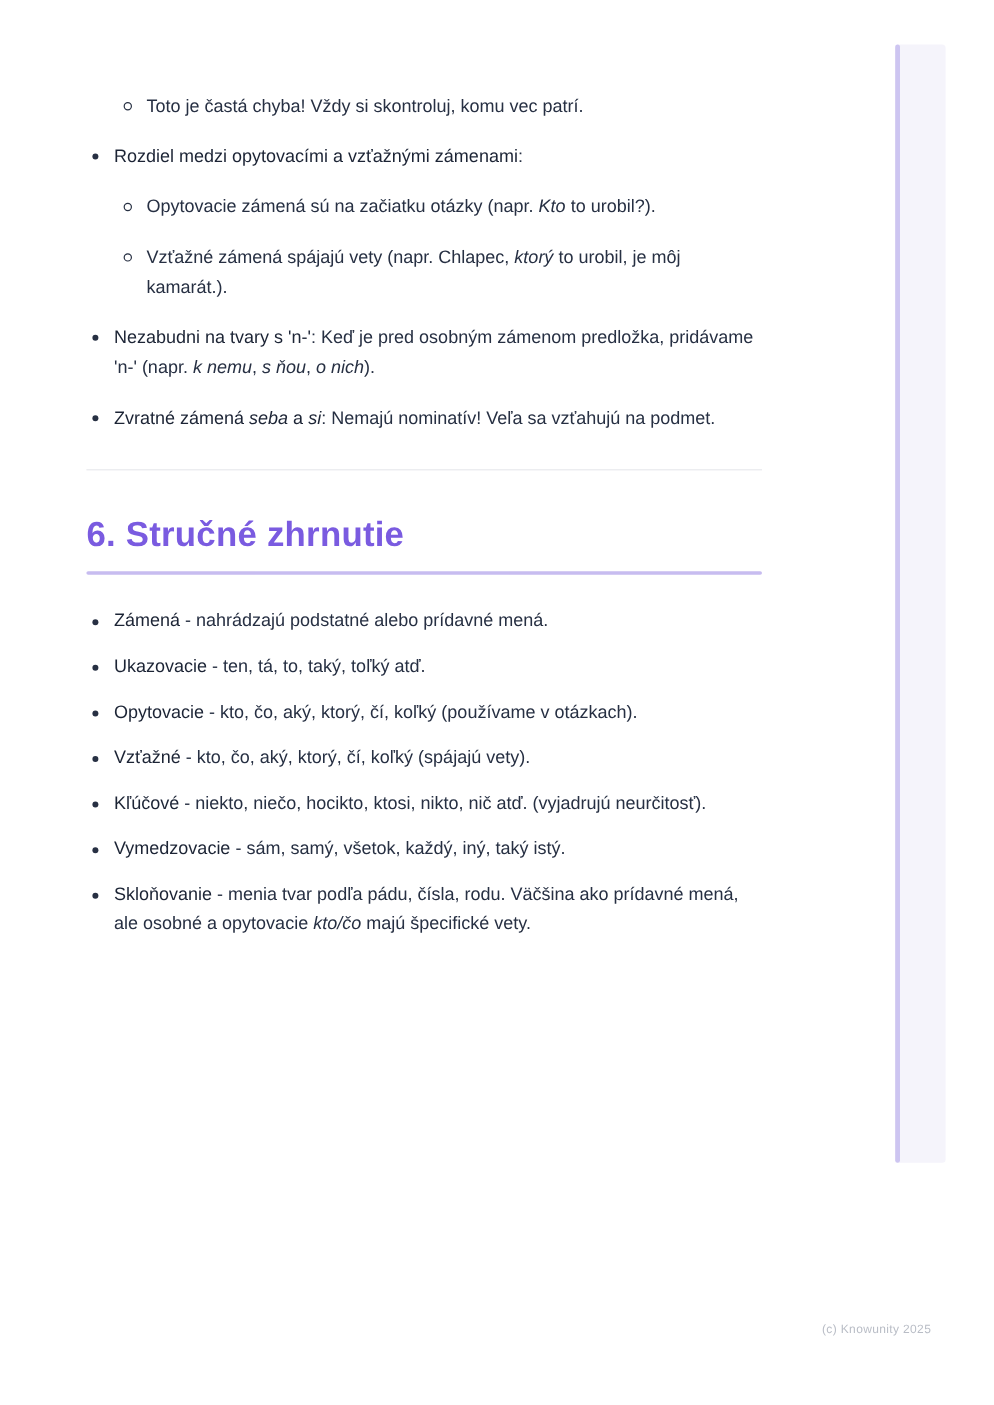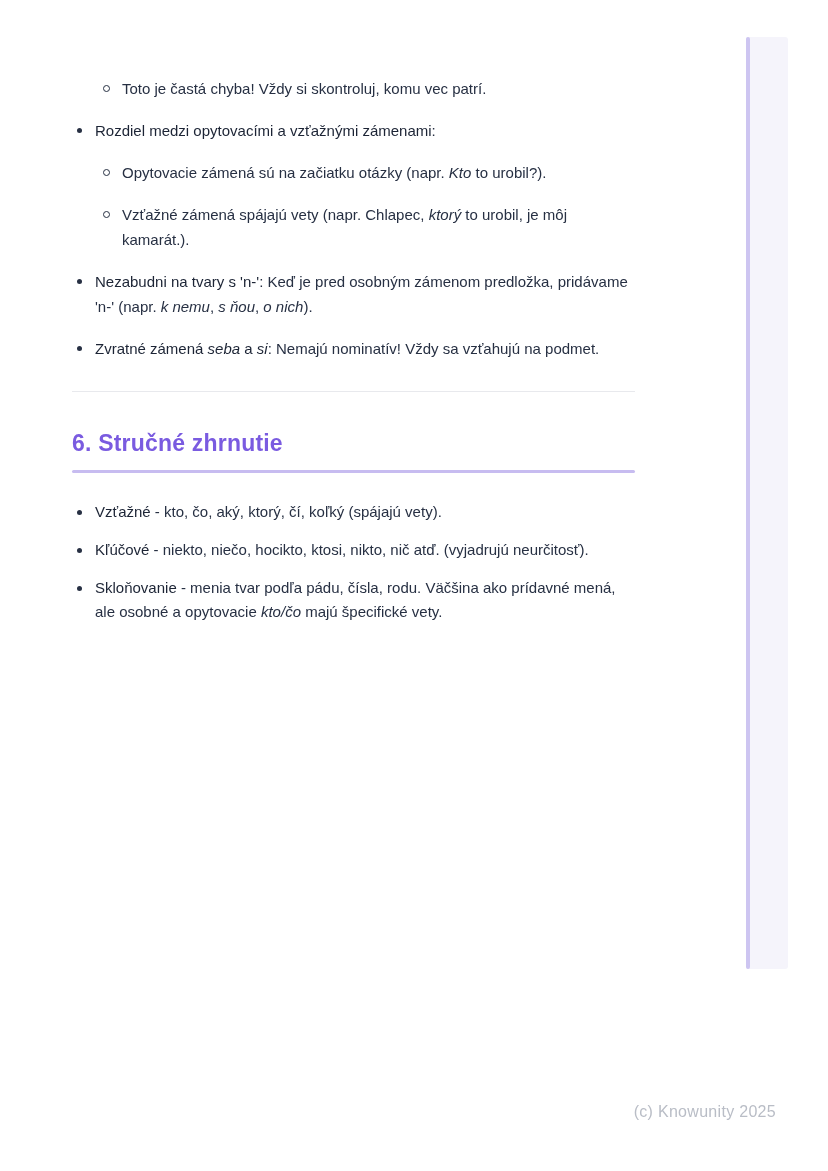--- a/index.html
+++ b/index.html
@@ -41,60 +41,64 @@
     width:5px;height:5px;border-radius:50%;
     border:1.5px solid var(--text);background:transparent;
   }
   .b{font-weight:400;color:var(--text-bold);}
   .i{font-style:italic;}
   .divider{
     border:none;border-top:1px solid var(--divider);
     margin:30px 0 38px 0;
   }
   .heading{
-    font-size:23px;font-weight:700;color:var(--accent-purple);
+    font-size:29px;font-weight:700;color:var(--accent-purple);
     letter-spacing:.2px;
   }
   .heading-rule{
     height:3px;background:var(--heading-underline);
     margin-top:13px;margin-bottom:27px;border-radius:2px;
   }
   .rail{
     position:absolute;left:746px;top:37px;width:42px;height:932px;
     background:var(--rail-bg);border-radius:3px;
   }
   .rail-thumb{
     position:absolute;left:0;top:0;width:4px;height:100%;
     background:var(--rail-line);border-radius:2px;
   }
   .footer{
     position:absolute;top:1103px;right:52px;
-    font-size:16px;color:var(--footer-text);letter-spacing:.3px;
+    font-size:10px;color:var(--footer-text);letter-spacing:.3px;
   }
 </style>
 </head>
 <body>
 
 <div class="viewport">
   <main class="content">
     <ul class="nlist top">
         <li class="sub"><span>Toto je častá chyba! Vždy si skontroluj, komu vec patrí.</span></li>
         <li class="main"><span class="b">Rozdiel medzi opytovacími a vzťažnými zámenami</span><span>:</span></li>
         <li class="sub"><span>Opytovacie zámená sú na začiatku otázky (napr. </span><span class="i">Kto</span><span> to urobil?).</span></li>
         <li class="sub"><span>Vzťažné zámená spájajú vety (napr. Chlapec, </span><span class="i">ktorý</span><span> to urobil, je môj kamarát.).</span></li>
         <li class="main"><span class="b">Nezabudni na tvary s 'n-'</span><span>: Keď je pred osobným zámenom predložka, pridávame 'n-' (napr. </span><span class="i">k nemu</span><span>, </span><span class="i">s ňou</span><span>, </span><span class="i">o nich</span><span>).</span></li>
-        <li class="main"><span class="b">Zvratné zámená </span><span class="b i">seba</span><span class="b"> a </span><span class="b i">si</span><span>: Nemajú nominatív! Vždy sa vzťahujú na podmet.</span></li>
+        <li class="main"><span class="b">Zvratné zámená </span><span class="b i">seba</span><span class="b"> a </span><span class="b i">si</span><span>: Nemajú nominatív! Veľa sa vzťahujú na podmet.</span></li>
       </ul>
     <hr class="divider">
     <section>
       <h1 class="heading">6. Stručné zhrnutie</h1>
       <div class="heading-rule"></div>
       <ul class="nlist sum">
+          <li class="main"><span class="b">Zámená</span><span> - nahrádzajú podstatné alebo prídavné mená.</span></li>
+          <li class="main"><span class="b">Ukazovacie</span><span> - ten, tá, to, taký, toľký atď.</span></li>
+          <li class="main"><span class="b">Opytovacie</span><span> - kto, čo, aký, ktorý, čí, koľký (používame v otázkach).</span></li>
           <li class="main"><span class="b">Vzťažné</span><span> - kto, čo, aký, ktorý, čí, koľký (spájajú vety).</span></li>
           <li class="main"><span class="b">Kľúčové</span><span> - niekto, niečo, hocikto, ktosi, nikto, nič atď. (vyjadrujú neurčitosť).</span></li>
+          <li class="main"><span class="b">Vymedzovacie</span><span> - sám, samý, všetok, každý, iný, taký istý.</span></li>
           <li class="main"><span class="b">Skloňovanie</span><span> - menia tvar podľa pádu, čísla, rodu. Väčšina ako prídavné mená, ale osobné a opytovacie </span><span class="i">kto/čo</span><span> majú špecifické vety.</span></li>
         </ul>
     </section>
   </main>
   <div class="rail">
     <div class="rail-thumb"></div>
   </div>
   <div class="footer">(c) Knowunity 2025</div>
 </div>
 

